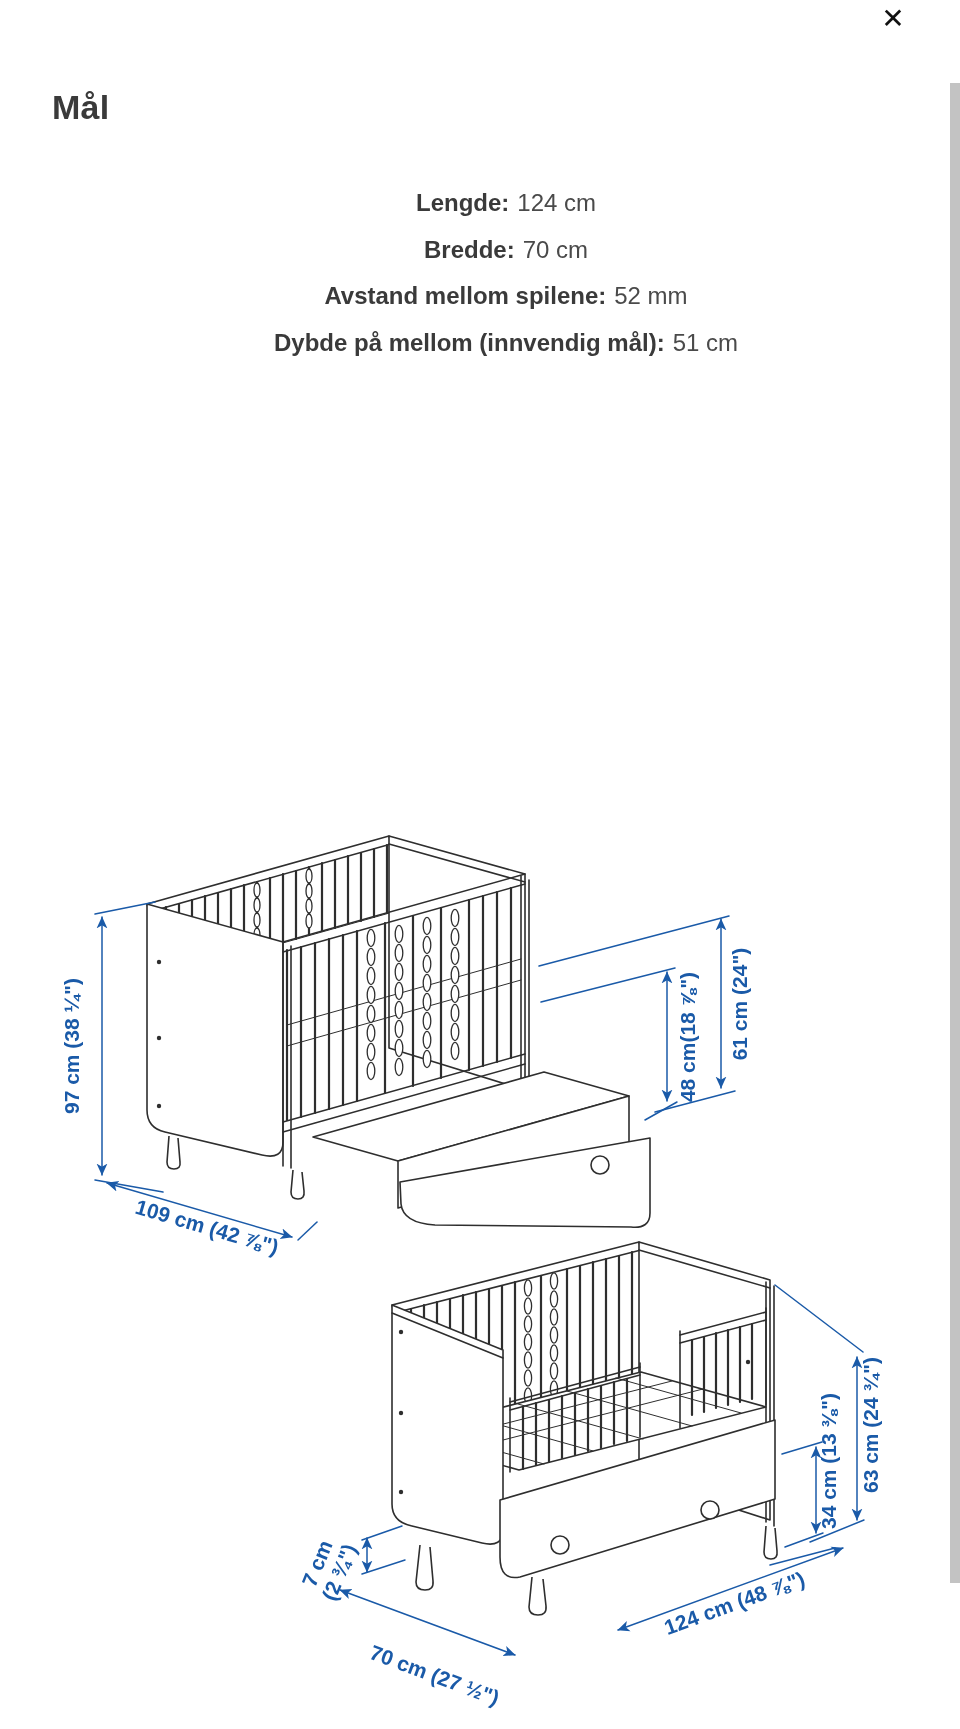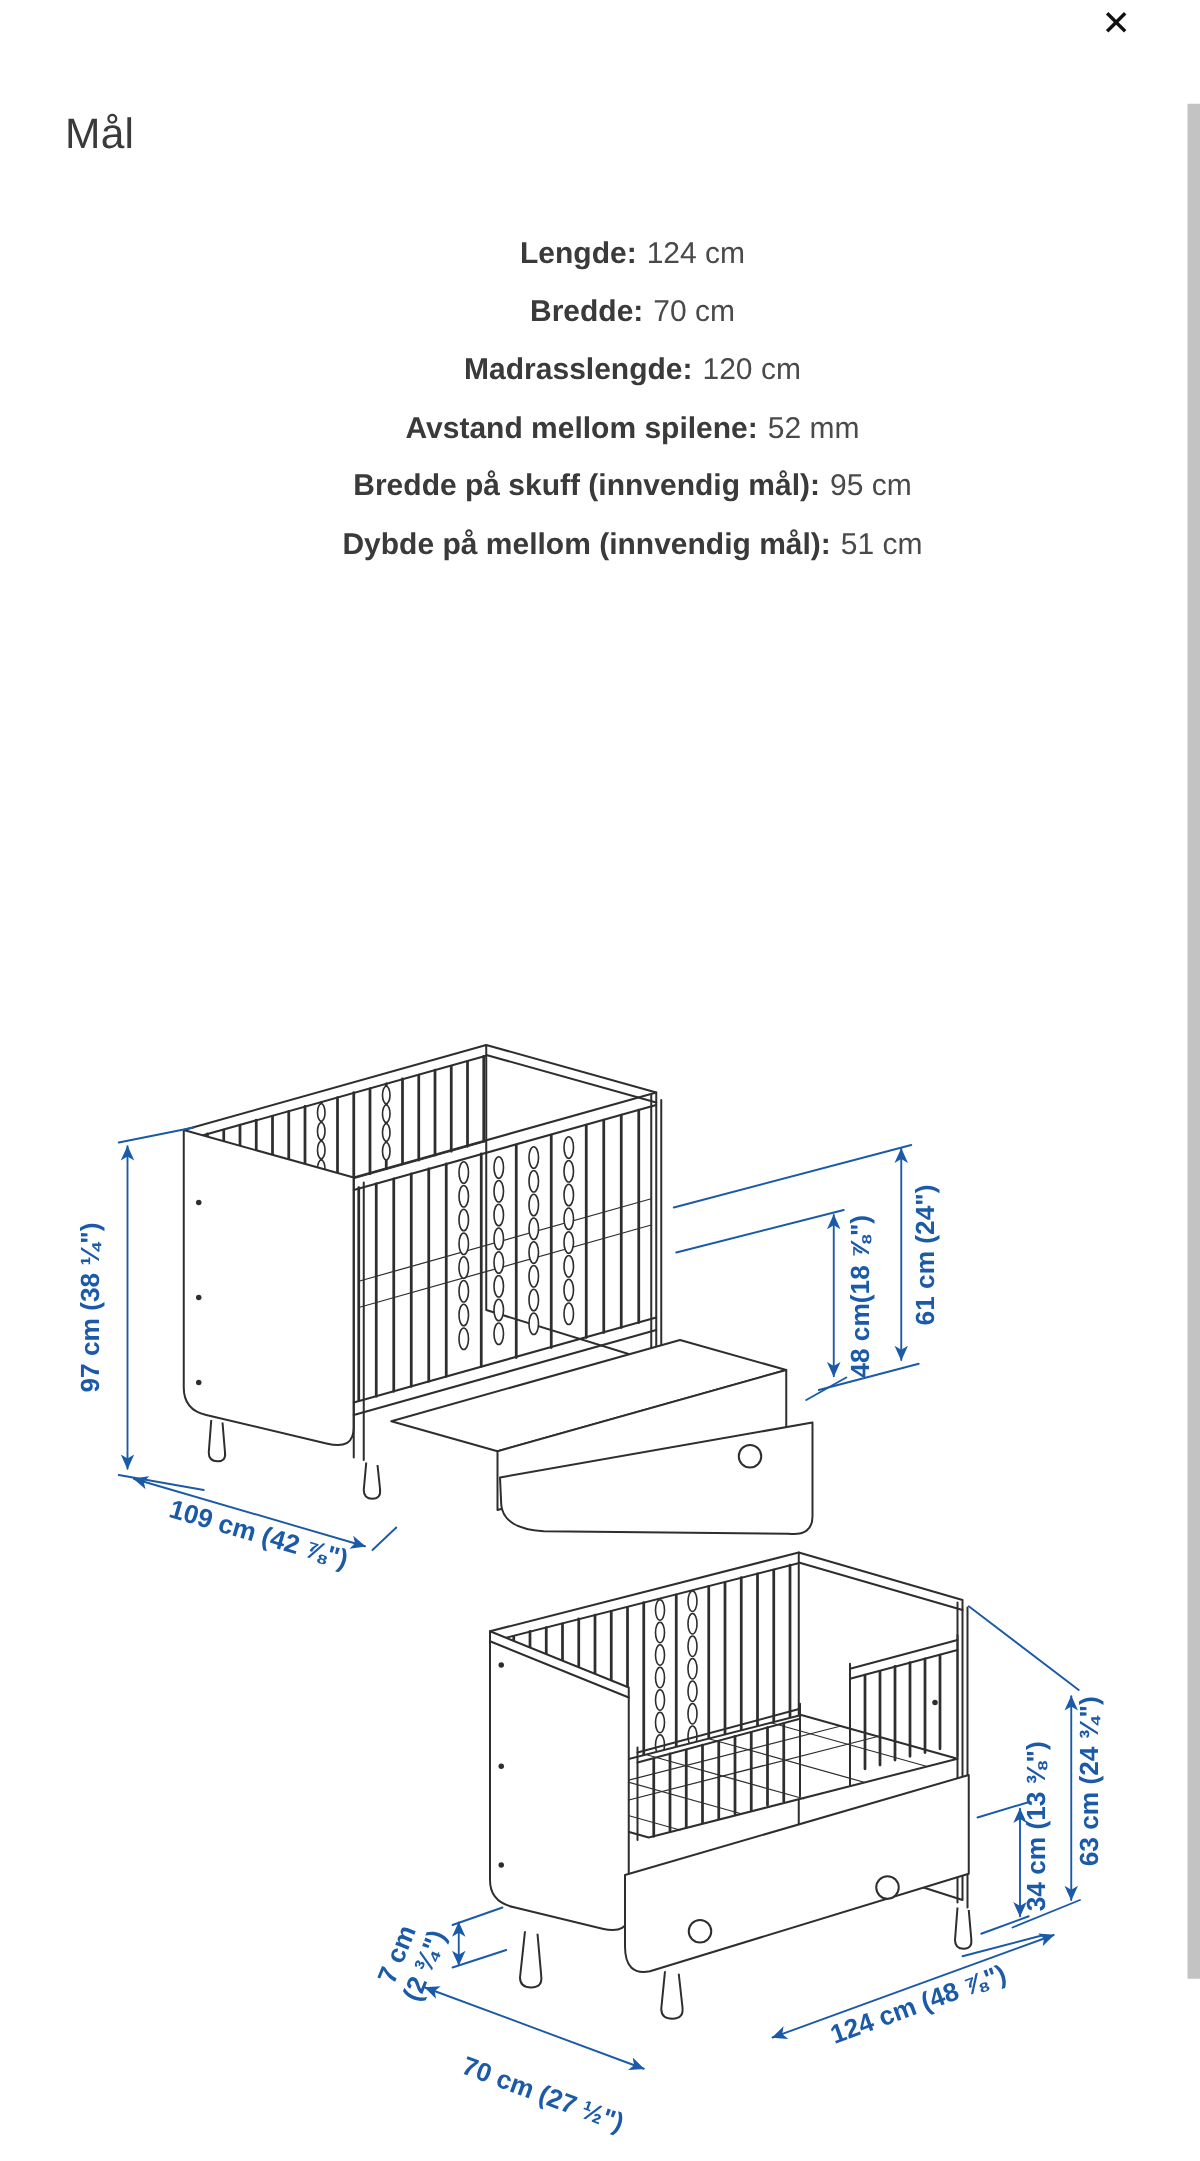--- a/index.html
+++ b/index.html
@@ -10,21 +10,21 @@
     overflow:hidden;
   }
   .close-btn{
     position:absolute;left:876px;top:2px;width:34px;height:34px;
     background:none;border:none;cursor:pointer;
     font-size:28px;line-height:34px;text-align:center;color:#111;padding:0;
     font-family:"DejaVu Sans",sans-serif;
   }
   .content{padding-left:52px;}
   .page-title{
-    margin:0;padding-top:88px;font-size:34px;font-weight:400;
+    margin:0;padding-top:88px;font-size:34px;font-weight:700;
     color:var(--title-color,#383838);letter-spacing:.2px;
   }
   .spec-list{margin-top:53px;}
   .spec-row{font-size:24px;line-height:46.5px;white-space:nowrap;text-align:center;}
   .spec-label{font-weight:700;color:var(--title-color,#3d3d3d);}
   .spec-value{margin-left:8px;font-weight:400;color:var(--text-color,#4a4a4a);}
   .drawing{position:absolute;}
   #drawing1{left:55px;top:790px;}
   #drawing2{left:270px;top:1230px;}
   
@@ -48,23 +48,21 @@
 <body>
 
 <button class="close-btn" aria-label="close">✕</button>
 
 <div class="content">
   <h1 class="page-title">Mål</h1>
 
   <div class="spec-list">
     <div class="spec-row"><span class="spec-label">Lengde:</span><span class="spec-value">124 cm</span></div>
     <div class="spec-row"><span class="spec-label">Bredde:</span><span class="spec-value">70 cm</span></div>
-    <div class="spec-row"><span class="spec-label">Madrasslengde:</span><span class="spec-value">120 cm</span></div>
     <div class="spec-row"><span class="spec-label">Avstand mellom spilene:</span><span class="spec-value">52 mm</span></div>
-    <div class="spec-row"><span class="spec-label">Bredde på skuff (innvendig mål):</span><span class="spec-value">95 cm</span></div>
     <div class="spec-row"><span class="spec-label">Dybde på mellom (innvendig mål):</span><span class="spec-value">51 cm</span></div>
   </div>
 </div>
 
 <svg id="drawing1" class="drawing" width="700" height="470" viewBox="0 0 700 470">
   <defs>
     <marker id="m1" viewBox="0 0 10 10" refX="9.5" refY="5" markerWidth="8" markerHeight="8" orient="auto-start-reverse">
       <path d="M0,0.5 L10,5 L0,9.5 L2.6,5 Z"></path>
     </marker>
     <g id="beadsL1">

